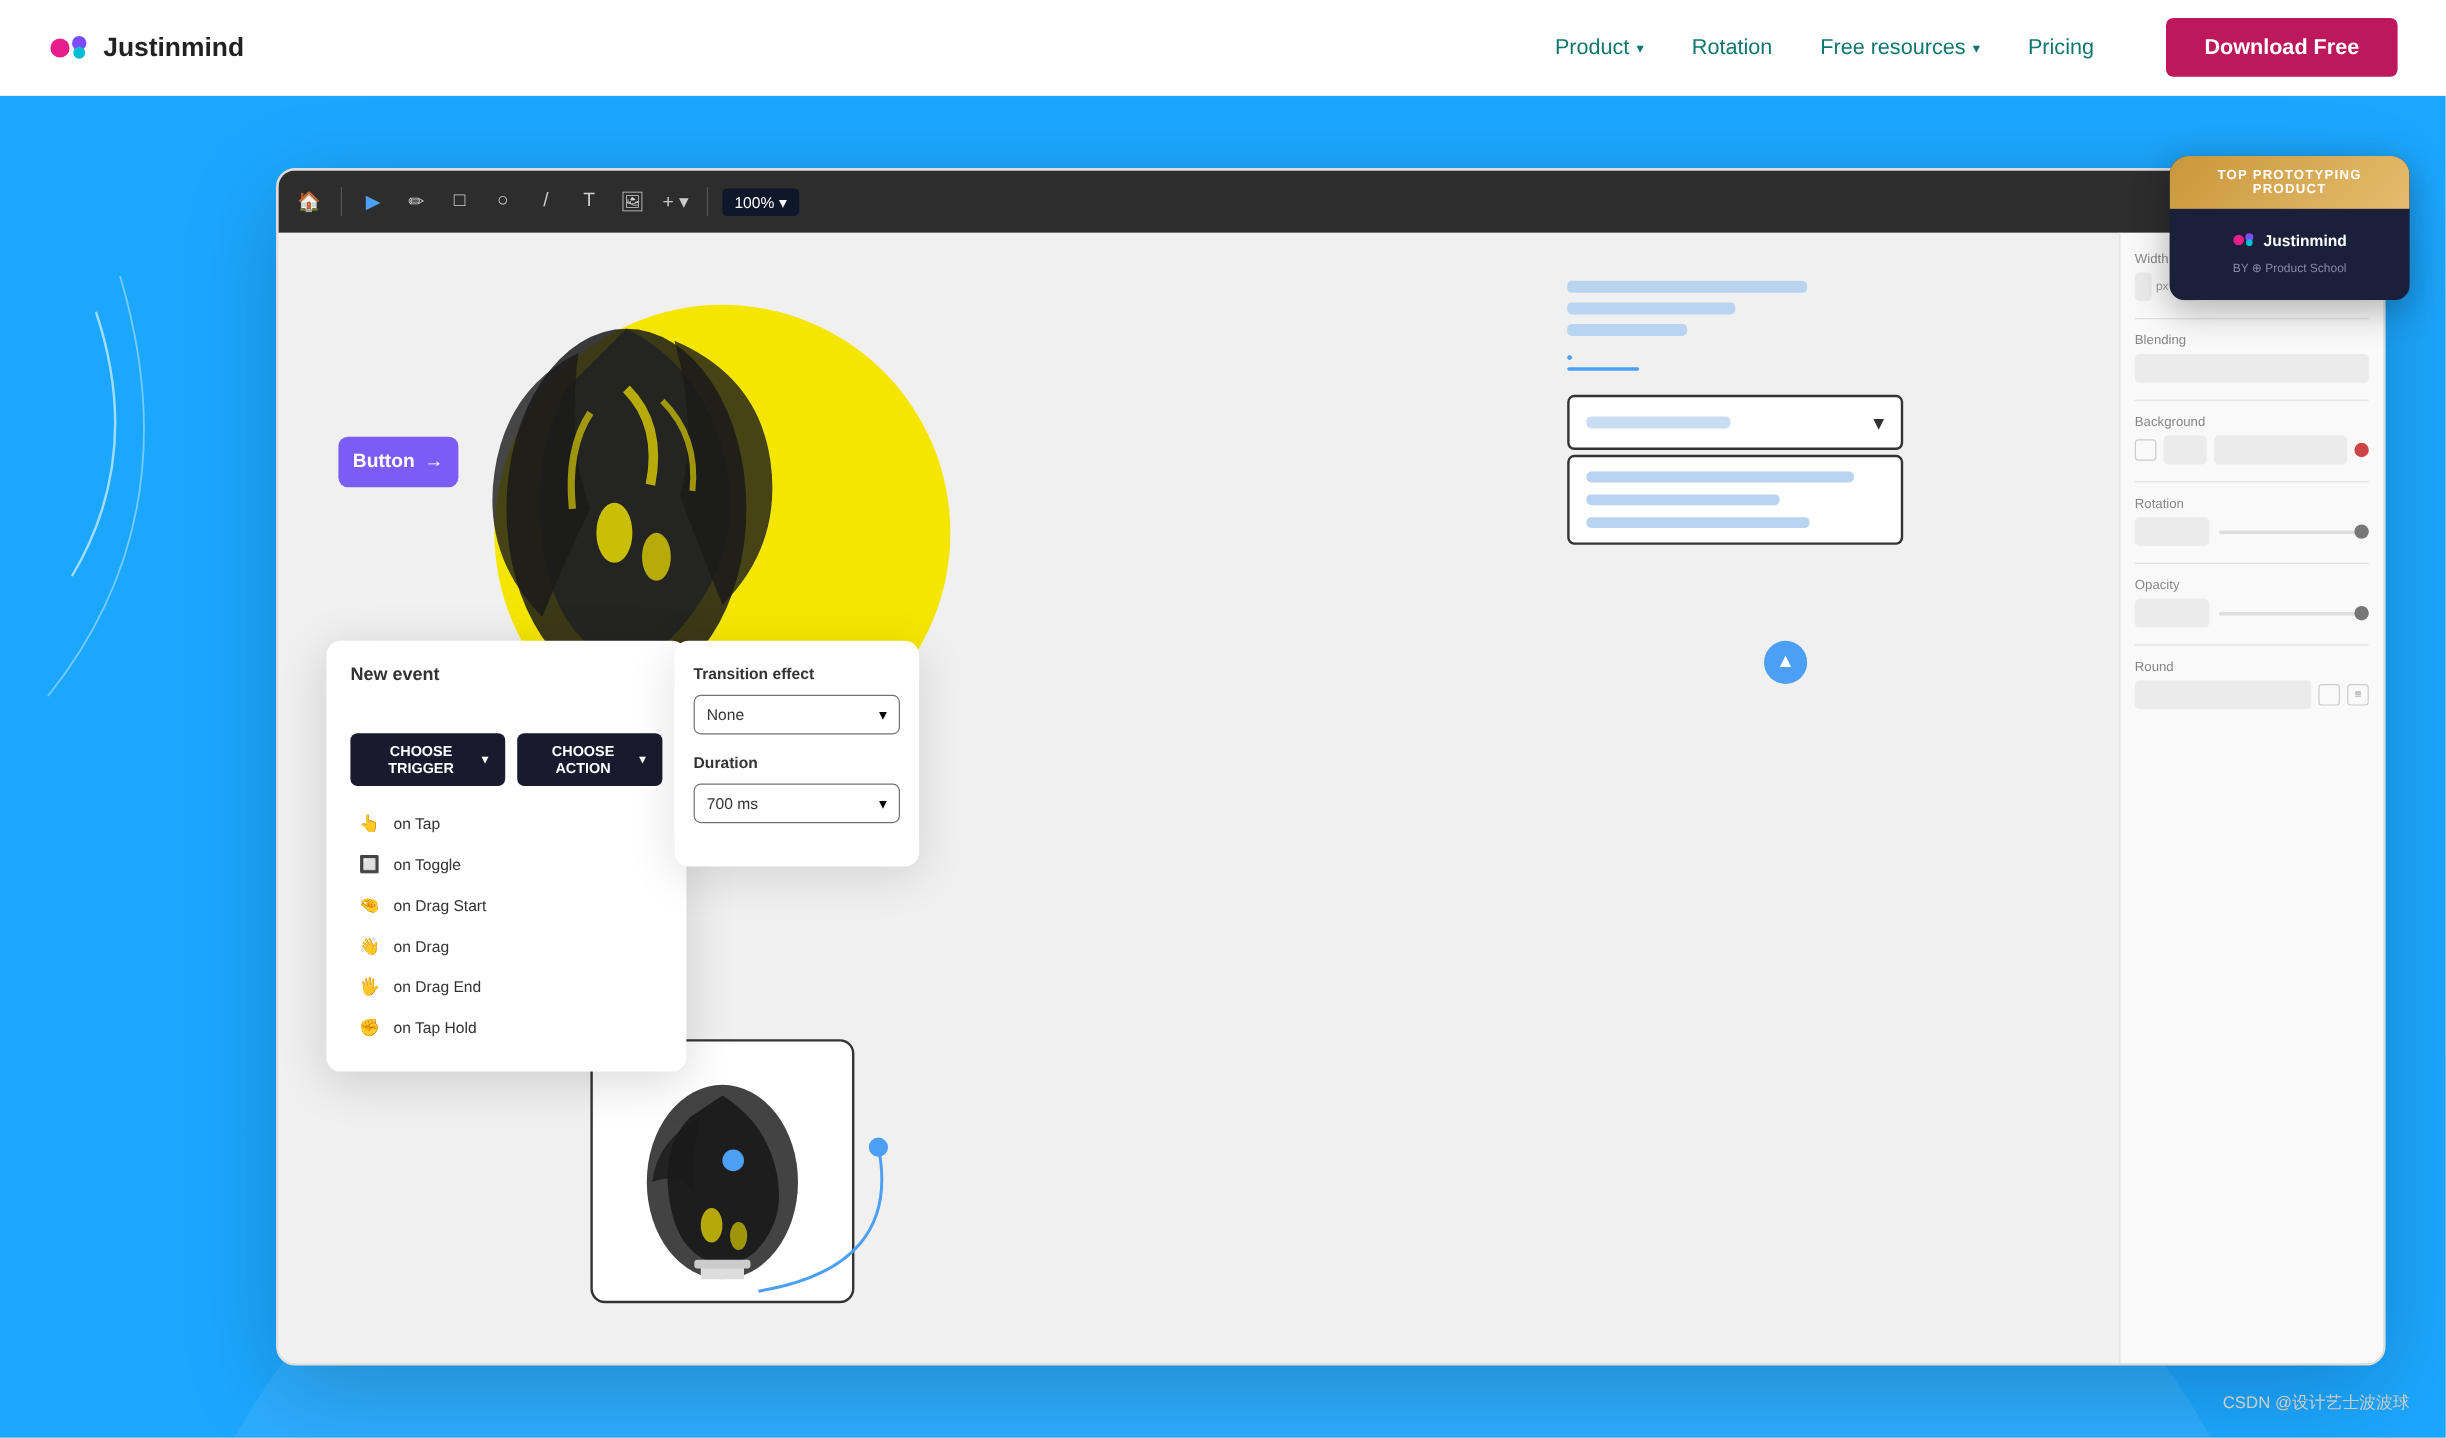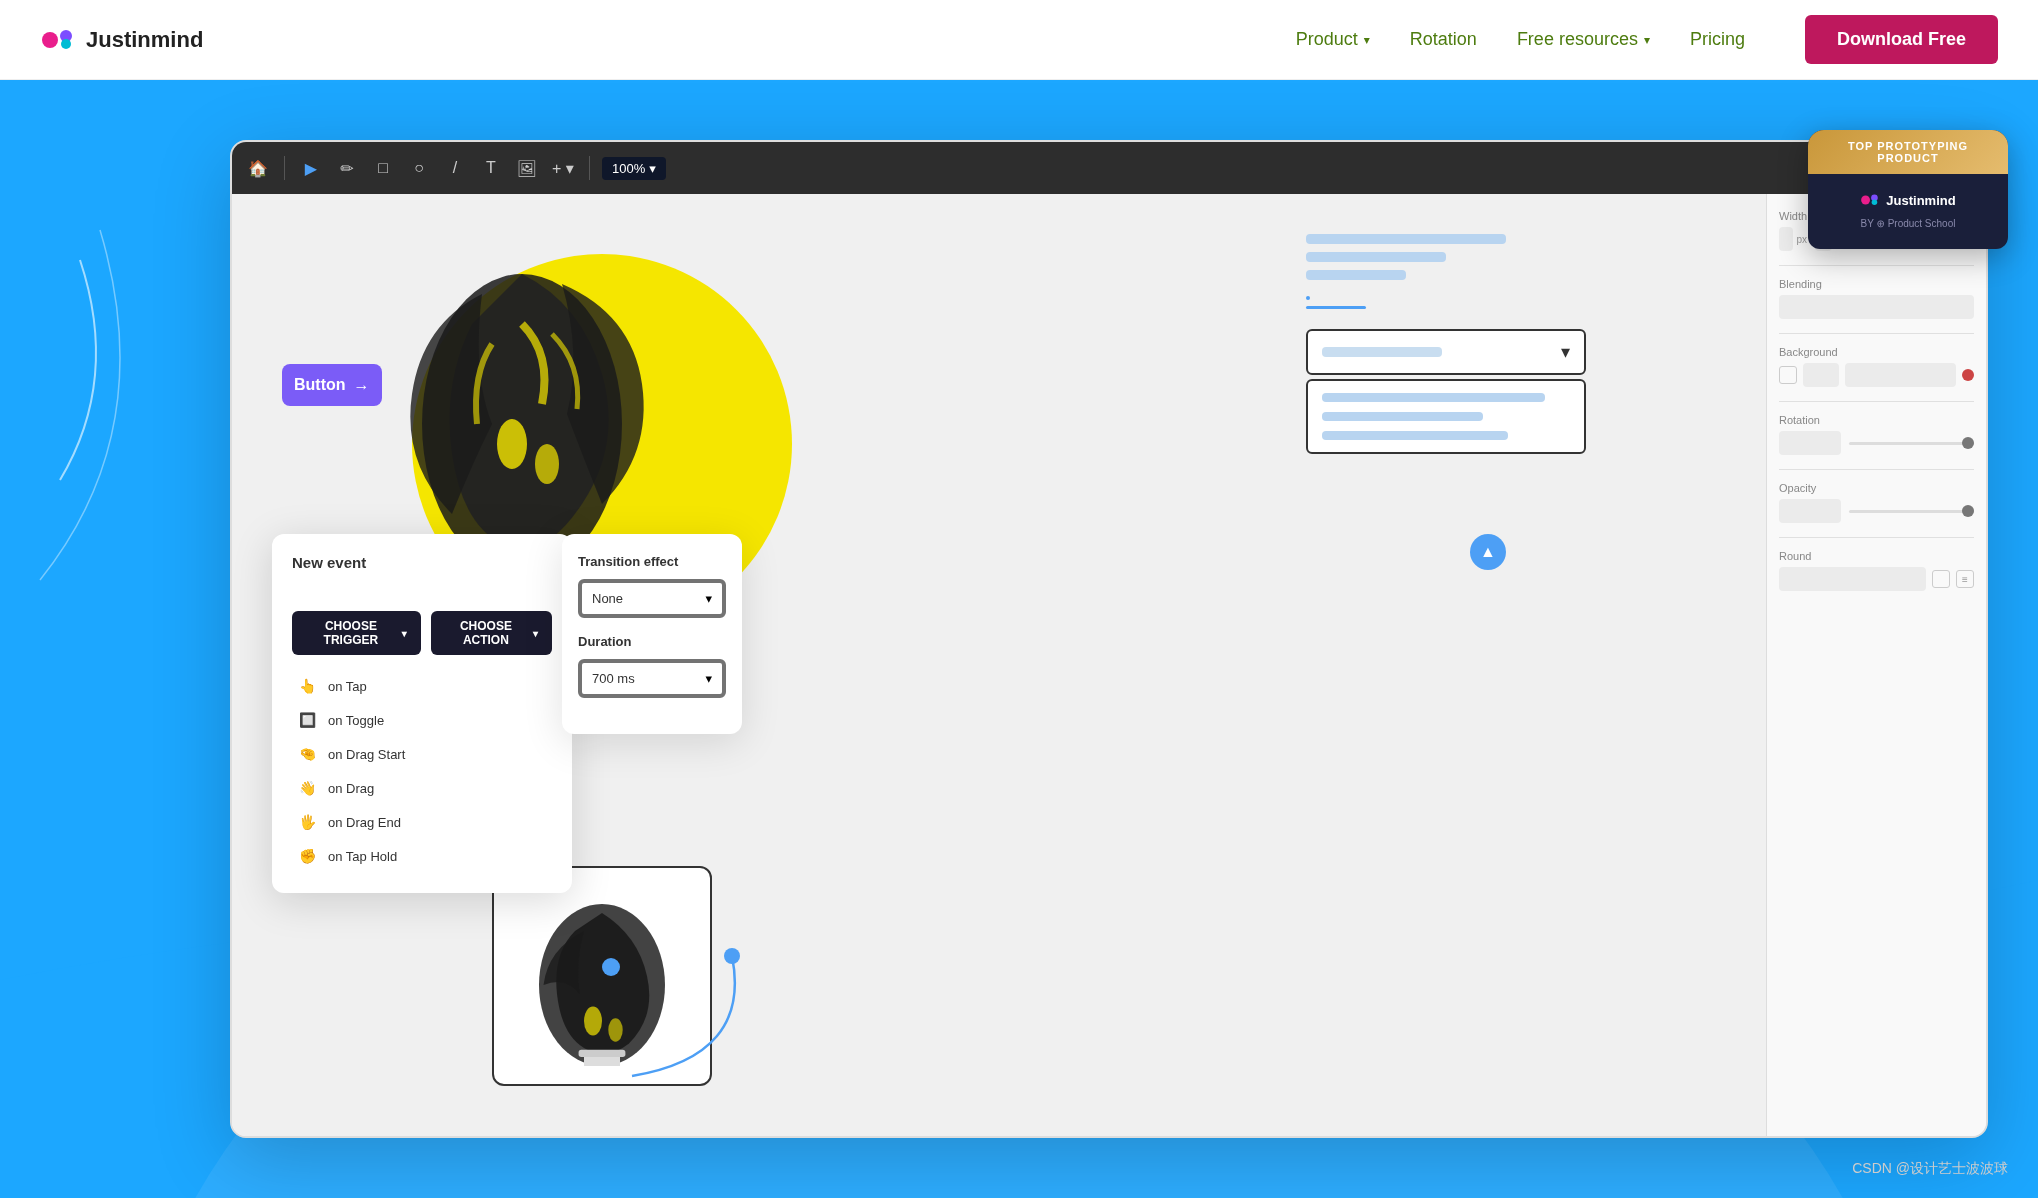--- a/index.html
+++ b/index.html
@@ -8,21 +8,21 @@
     
     .navbar {
       position: absolute; top: 0; left: 0; right: 0; height: 80px;
       background: #fff; display: flex; align-items: center;
       padding: 0 40px; z-index: 100; border-bottom: 1px solid #eee;
     }
     .logo { display: flex; align-items: center; gap: 10px; text-decoration: none; }
     .logo-icon { width: 36px; height: 36px; }
     .logo-text { font-size: 22px; font-weight: 700; color: #222; }
     .nav-links { display: flex; align-items: center; gap: 40px; margin-left: auto; }
-    .nav-link { font-size: 18px; color: #4d7c0f; text-decoration: none; display: flex; align-items: center; gap: 6px; cursor: pointer; }
+    .nav-link { font-size: 18px; color: #0f766e; text-decoration: none; display: flex; align-items: center; gap: 6px; cursor: pointer; }
     .nav-link .chevron { font-size: 12px; }
     .nav-btn-download {
       background: #be185d; color: #fff; border: none; padding: 14px 32px;
       font-size: 18px; font-weight: 600; border-radius: 6px; cursor: pointer;
       margin-left: 20px;
     }
 
     
     .hero {
       position: absolute; top: 80px; left: 0; right: 0; bottom: 0;
@@ -130,27 +130,27 @@
     .event-pill .arrow { font-size: 10px; }
     .trigger-list { list-style: none; }
     .trigger-item {
       display: flex; align-items: center; gap: 10px; padding: 7px 6px;
       font-size: 13px; color: #333; cursor: pointer; border-radius: 6px;
     }
     .trigger-icon { width: 20px; height: 20px; display: flex; align-items: center; justify-content: center; font-size: 14px; }
 
     
     .transition-panel {
-      position: absolute; top: 340px; left: 330px; width: 180px; background: #fff;
+      position: absolute; top: 340px; left: 330px; width: 204px; background: #fff;
       border-radius: 12px; padding: 20px 16px; box-shadow: 0 8px 40px rgba(0,0,0,0.12);
       z-index: 10;
     }
     .trans-label { font-size: 13px; font-weight: 600; color: #333; margin-bottom: 10px; }
     .trans-select {
-      border: 4px solid #737373; border-radius: 6px; padding: 8px 10px;
+      border: 1px solid #737373; border-radius: 6px; padding: 8px 10px;
       font-size: 13px; width: 100%; display: flex; justify-content: space-between;
       cursor: pointer; background: #fff; margin-bottom: 16px;
     }
     .trans-select-text { color: #333; }
 
     
     .prop-row { margin-bottom: 14px; }
     .prop-label { font-size: 11px; color: #888; margin-bottom: 5px; font-weight: 500; }
     .prop-fields { display: flex; gap: 8px; align-items: center; }
     .prop-field-label { font-size: 10px; color: #999; }

